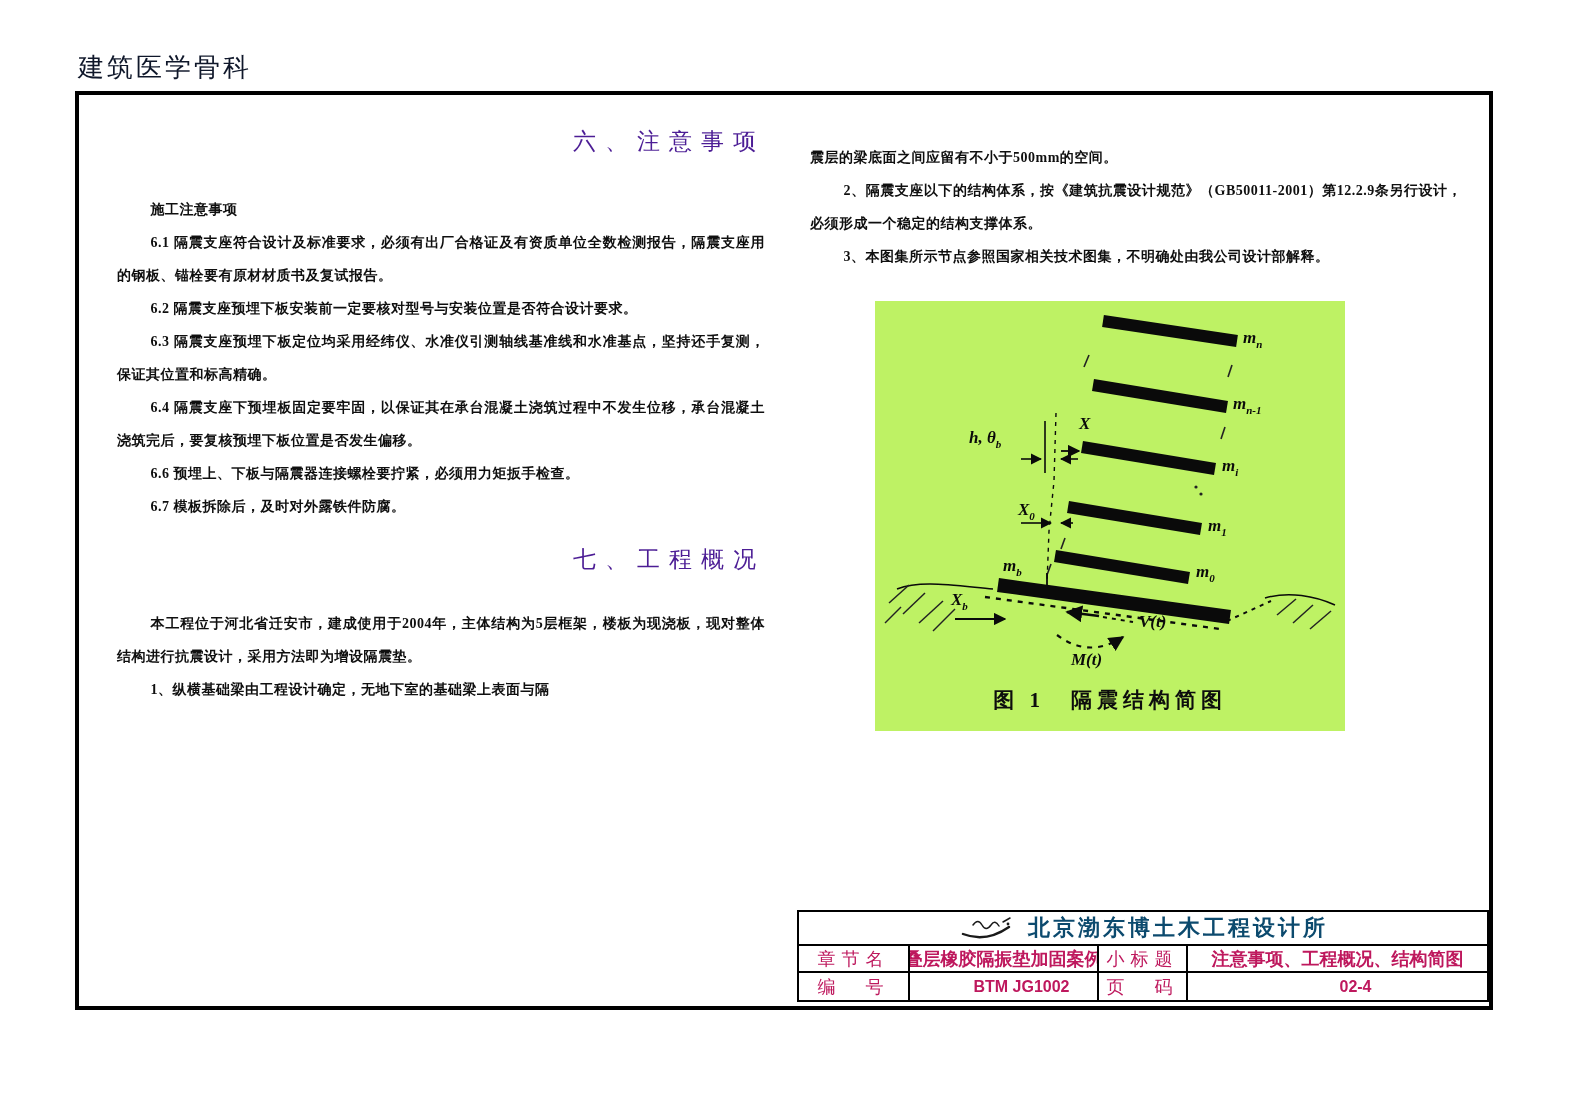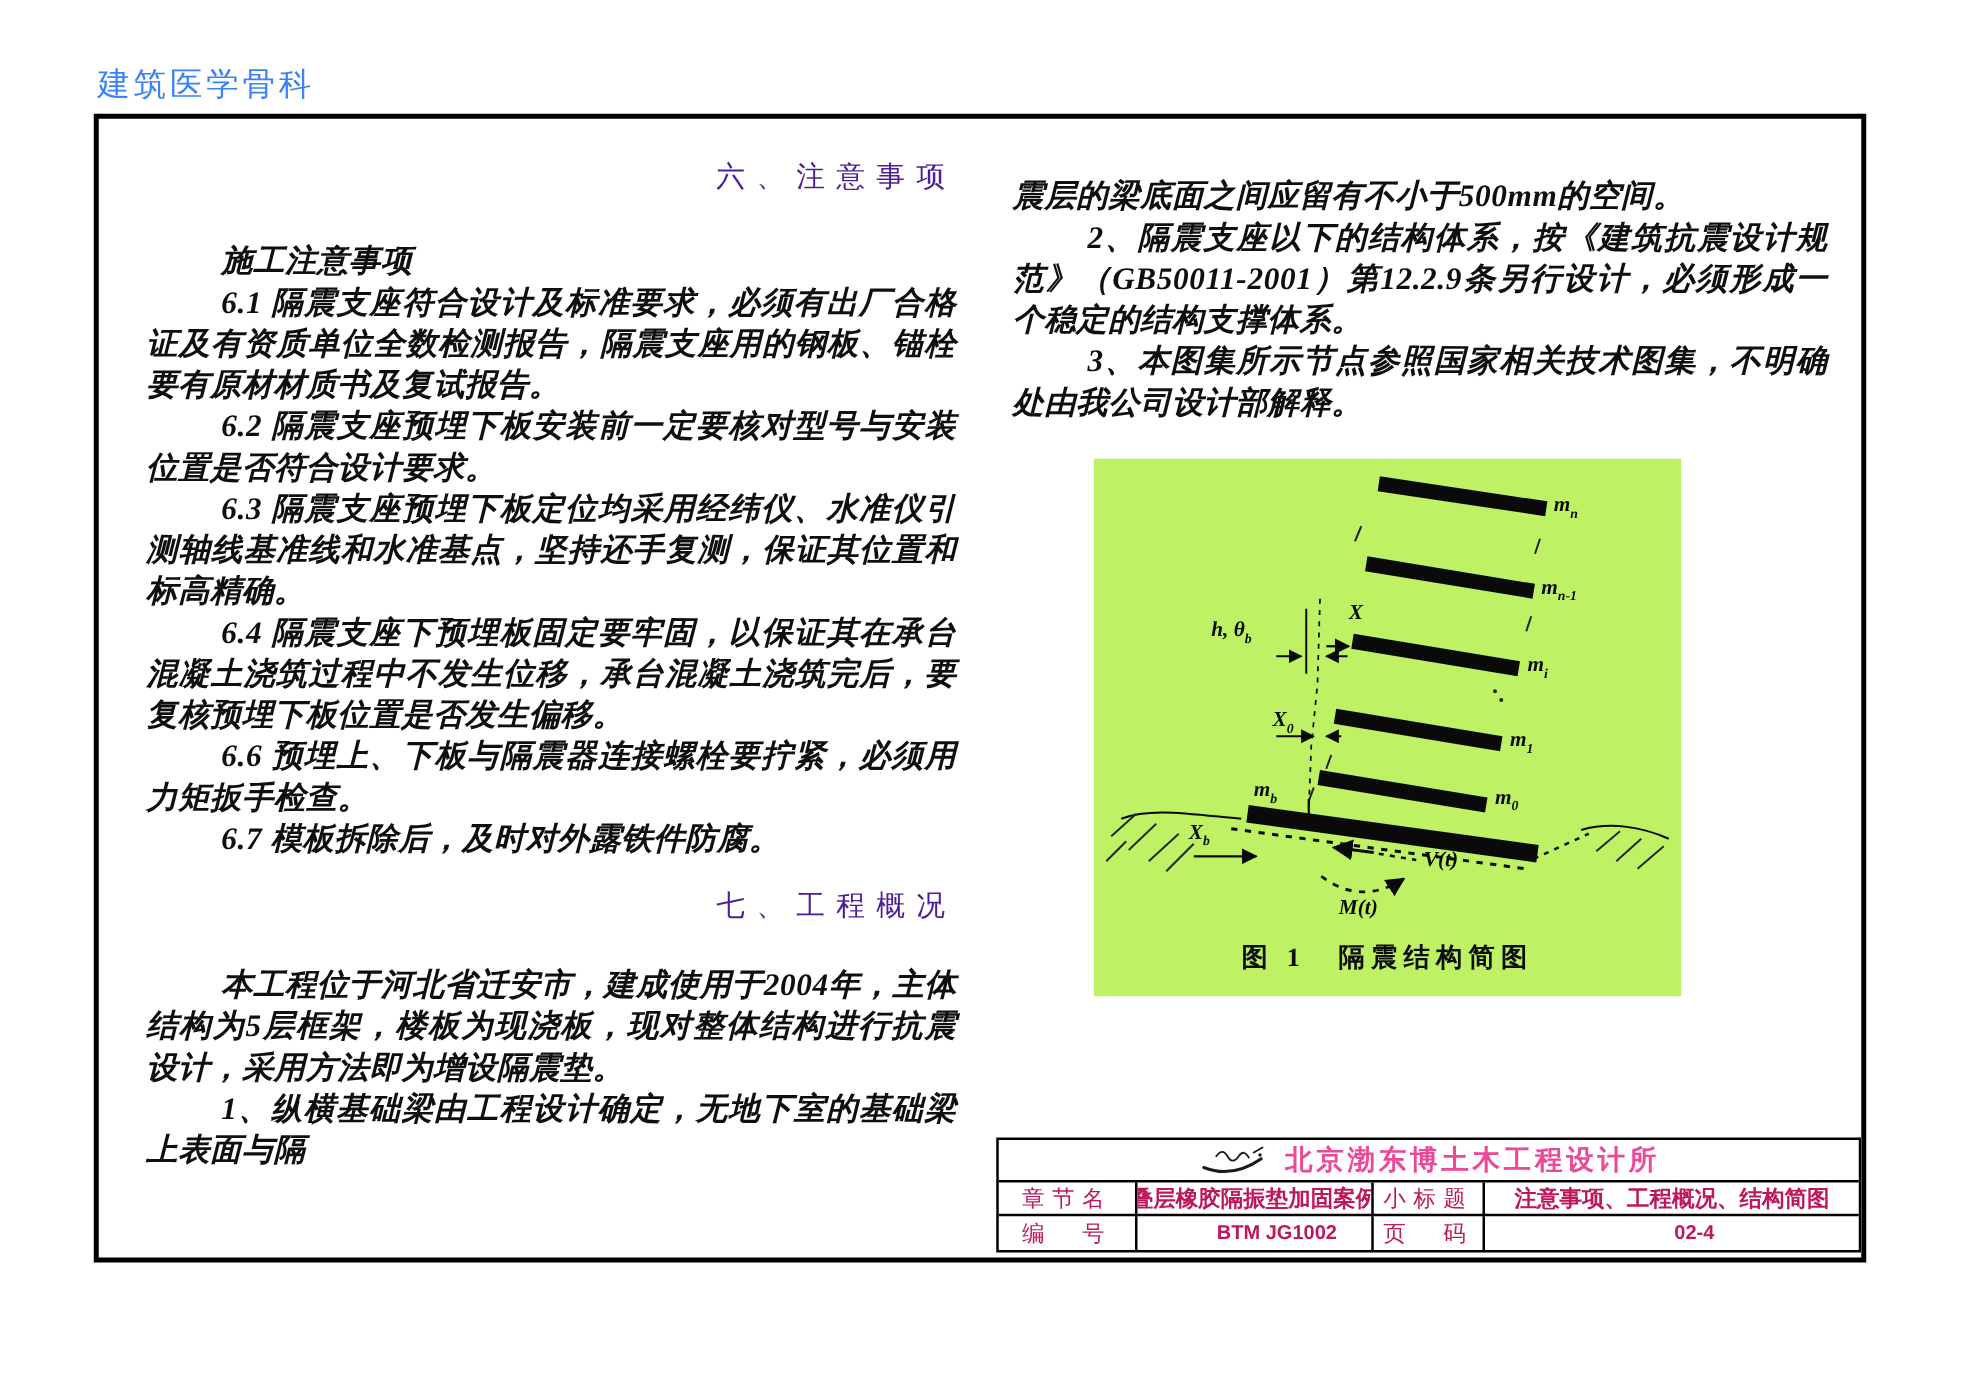--- a/index.html
+++ b/index.html
@@ -2,56 +2,56 @@
 <html><head>
 <meta charset="utf-8">
 <style>
   html,body{margin:0;padding:0;}
   body{
     width:1571px;height:1098px;position:relative;background:#ffffff;
     font-family:"Liberation Serif","DejaVu Serif",serif;color:#0d0d0d;
     overflow:hidden;
   }
   .watermark{
-    position:absolute;left:78px;top:50px;font-size:26px;color:#3b82f6;
+    position:absolute;left:78px;top:50px;font-size:26px;color:#0f172a;
     letter-spacing:3px;font-weight:400;
   }
   .page{
     position:absolute;left:75px;top:91px;width:1410px;height:911px;
     border:4px solid #000;box-sizing:content-box;background:#fff;
   }
   .col{position:absolute;}
   .col-left{left:38px;top:34px;width:648px;}
   .col-right{left:731px;top:46px;width:652px;}
   h2.sec{
     margin:0 0 38px 0;font-size:23px;line-height:26px;font-weight:400;
     color:#4c1d95;letter-spacing:9px;text-align:right;
   }
   h2.sec7{margin:24px 0 34px 0;}
   .col p{
-    margin:0;font-size:25px;line-height:33px;font-weight:600;
-    text-indent:2.4em;text-align:justify;letter-spacing:.5px;color:#0f0f0f;font-style:italic;
+    margin:0;font-size:14px;line-height:33px;font-weight:600;
+    text-indent:2.4em;text-align:justify;letter-spacing:.5px;color:#0f0f0f;
   }
   .col p.noindent{text-indent:0;}
   .figure{position:relative;margin-top:28px;margin-left:65px;width:470px;height:430px;background:#bef264;}
   .figure svg{display:block;}
   .fig-label{font-family:"Liberation Serif",serif;font-style:italic;font-weight:700;font-size:17px;fill:#0a0a0a;}
   .fig-sub{font-size:11px;font-style:italic;}
   .fig-caption{font-family:"Liberation Serif",serif;font-weight:700;font-size:21px;fill:#0d0d0d;letter-spacing:5px;font-style:normal;}
   .titleblock{
     position:absolute;left:718px;top:815px;width:692px;height:92px;
     border:2px solid #000;box-sizing:border-box;background:#fff;
     display:grid;grid-template-columns:111px 189px 89px 1fr;
     grid-template-rows:34px 27px 27px;
   }
   .tb-company{
     grid-column:1 / 5;border-bottom:2px solid #000;display:flex;
     align-items:center;justify-content:center;gap:14px;
   }
-  .tb-company-name{font-size:22px;font-weight:600;letter-spacing:3px;color:#ec4899;}
+  .tb-company-name{font-size:22px;font-weight:600;letter-spacing:3px;color:#0c4a6e;}
   .tb-cell{
     display:flex;align-items:center;justify-content:center;
     font-size:18px;color:#be185d;overflow:hidden;white-space:nowrap;
   }
   .tb-cell.bb{border-bottom:2px solid #000;}
   .tb-cell.br{border-right:2px solid #000;}
   .tb-label{letter-spacing:6px;font-weight:500;}
   .tb-value{font-weight:700;}
   .tb-code{font-family:"Liberation Sans","DejaVu Sans",sans-serif;font-weight:700;font-size:16px;letter-spacing:0;padding-left:36px;}
 </style>

